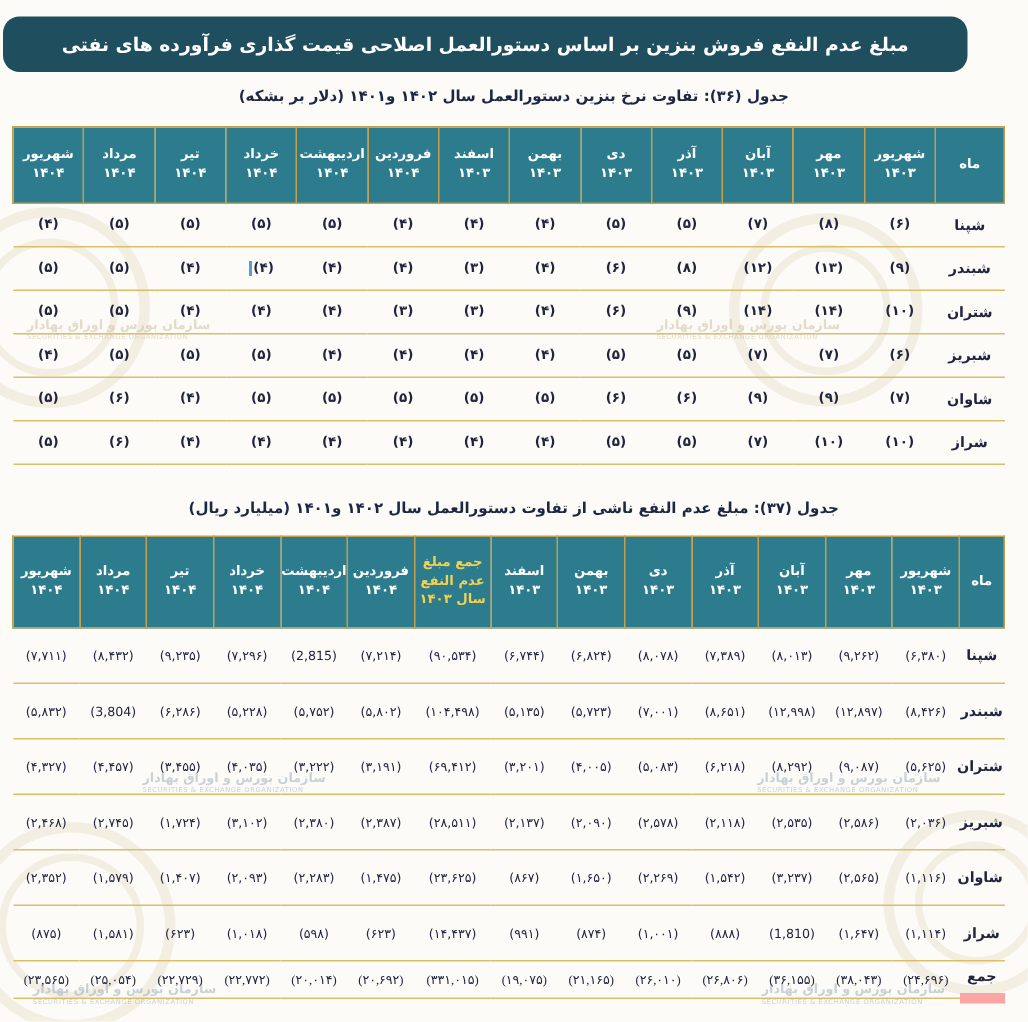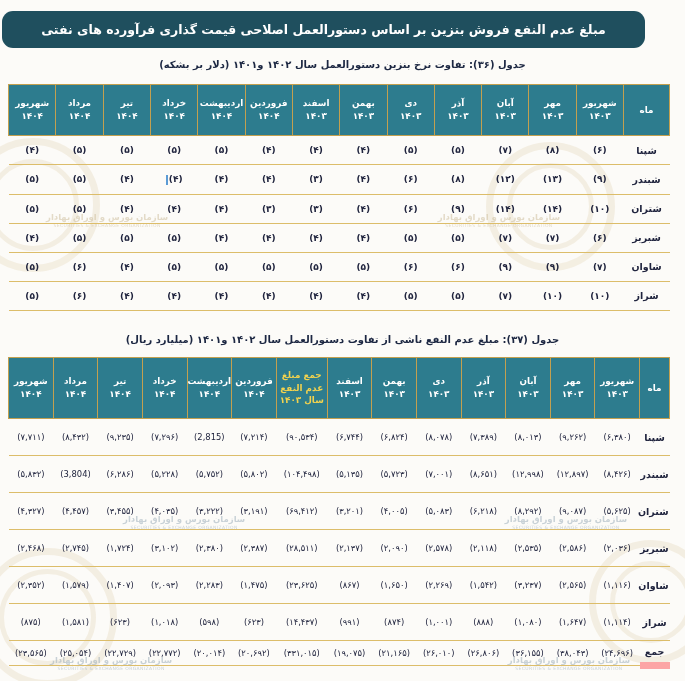--- a/index.html
+++ b/index.html
@@ -5,21 +5,21 @@
   html,body{margin:0;padding:0;}
   body{
     width:685px;height:681px;position:relative;overflow:hidden;
     background:#fcfbf8;
     font-family:"DejaVu Sans", sans-serif;
     direction:rtl;
   }
   
   .wm-swirl{position:absolute;border-radius:50%;border:7px solid #eadfc8;opacity:.45;pointer-events:none;}
   .wm-swirl .inner{position:absolute;inset:14px;border-radius:50%;border:5px solid #eadfc8;}
-  .wm-text{position:absolute;opacity:.55;pointer-events:none;text-align:center;line-height:1.3;margin-left:28px;}
+  .wm-text{position:absolute;opacity:.55;pointer-events:none;text-align:left;line-height:1.3;}
   .wm-text .fa{display:block;font-size:8.5px;font-weight:bold;}
   .wm-text .en{display:block;font-size:4.5px;letter-spacing:.4px;direction:ltr;}
   .wm-tan{color:#cfc0a0;}
   .wm-gray{color:#9fb0bc;}
   
   .banner{
     position:absolute;top:11px;left:2px;right:40px;height:37px;
     background:#1f4f5e;border-radius:11px;
     display:flex;align-items:center;justify-content:center;
     color:#ffffff;font-size:12.5px;font-weight:bold;
@@ -50,21 +50,21 @@
     font-size:9.5px;font-weight:bold;color:#20243e;
     border-bottom:1px solid #dcbd6a;text-align:center;padding:0 1px;margin-top:15px;
   }
   tbody td, tfoot td{
     font-size:9px;color:#20243e;text-align:center;
     border-bottom:1px solid #dcbd6a;white-space:nowrap;
   }
   #t36 tbody td{padding:9px 0;font-weight:bold;}
   #t36 tbody th{font-weight:bold;}
   #t37 tbody td{padding:13px 0;font-size:8.4px;}
-  #t37 tfoot td{padding:7px 0;font-size:8.4px;}
+  #t37 tfoot td{padding:7px 0;font-size:8.4px;font-family:Liberation Serif, serif;}
   #t37 tfoot th{
     font-size:9.5px;font-weight:bold;color:#20243e;text-align:center;
     border-bottom:7px solid #fca5a5;
   }
   
   .caret{
     display:inline-block;width:2px;height:10px;background:#5b9bd5;
     vertical-align:middle;margin-right:1px;
   }
 </style>
@@ -398,21 +398,21 @@
           <td>(۲,۲۸۳)</td>
           <td>(۲,۰۹۳)</td>
           <td>(۱,۴۰۷)</td>
           <td>(۱,۵۷۹)</td>
           <td>(۲,۳۵۲)</td>
         </tr>
         <tr>
           <th>شراز</th>
           <td>(۱,۱۱۴)</td>
           <td>(۱,۶۴۷)</td>
-          <td>(۱,۰۸۰)</td>
+          <td>(1,810)</td>
           <td>(۸۸۸)</td>
           <td>(۱,۰۰۱)</td>
           <td>(۸۷۴)</td>
           <td>(۹۹۱)</td>
           <td>(۱۴,۴۳۷)</td>
           <td>(۶۲۳)</td>
           <td>(۵۹۸)</td>
           <td>(۱,۰۱۸)</td>
           <td>(۶۲۳)</td>
           <td>(۱,۵۸۱)</td>

